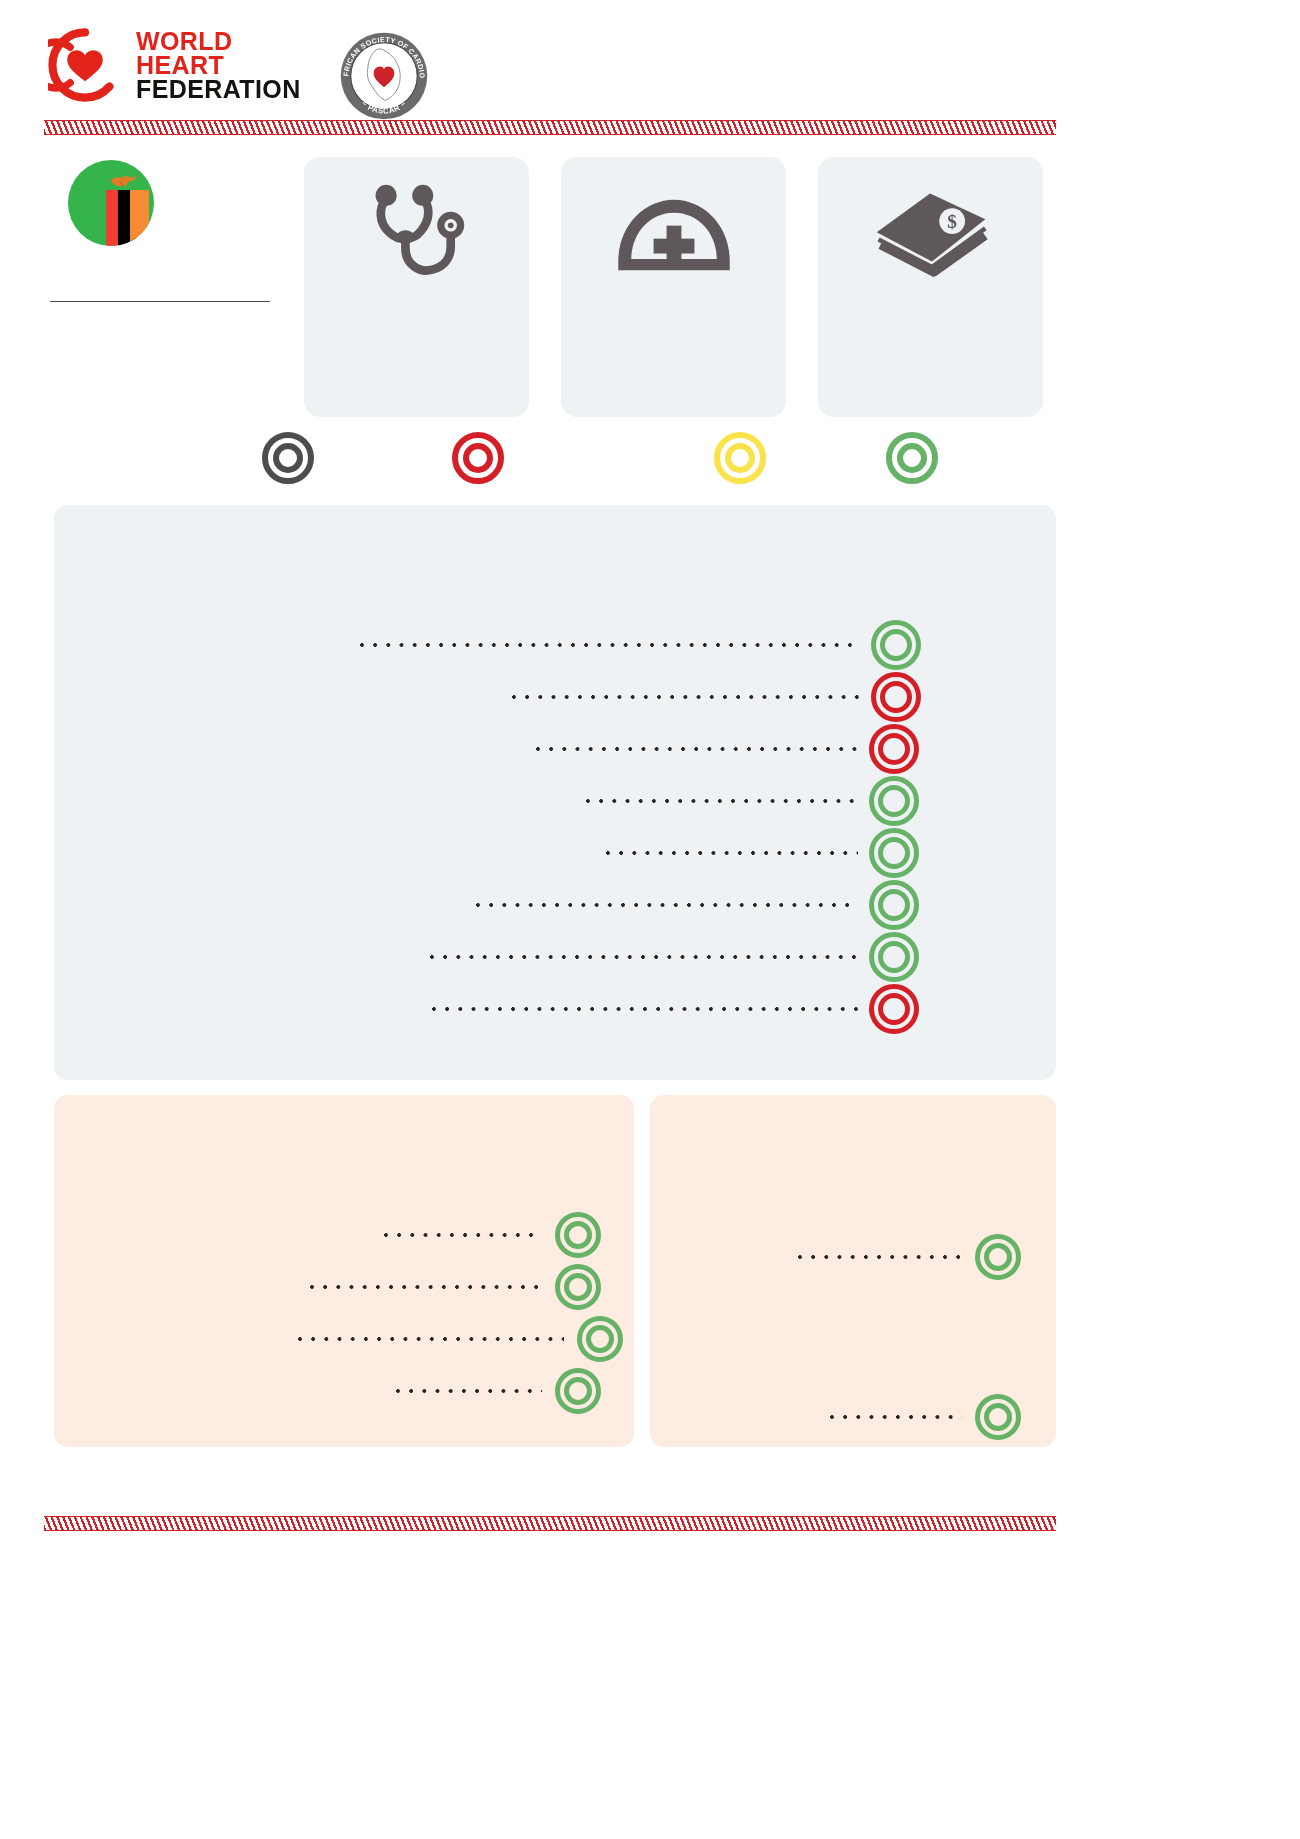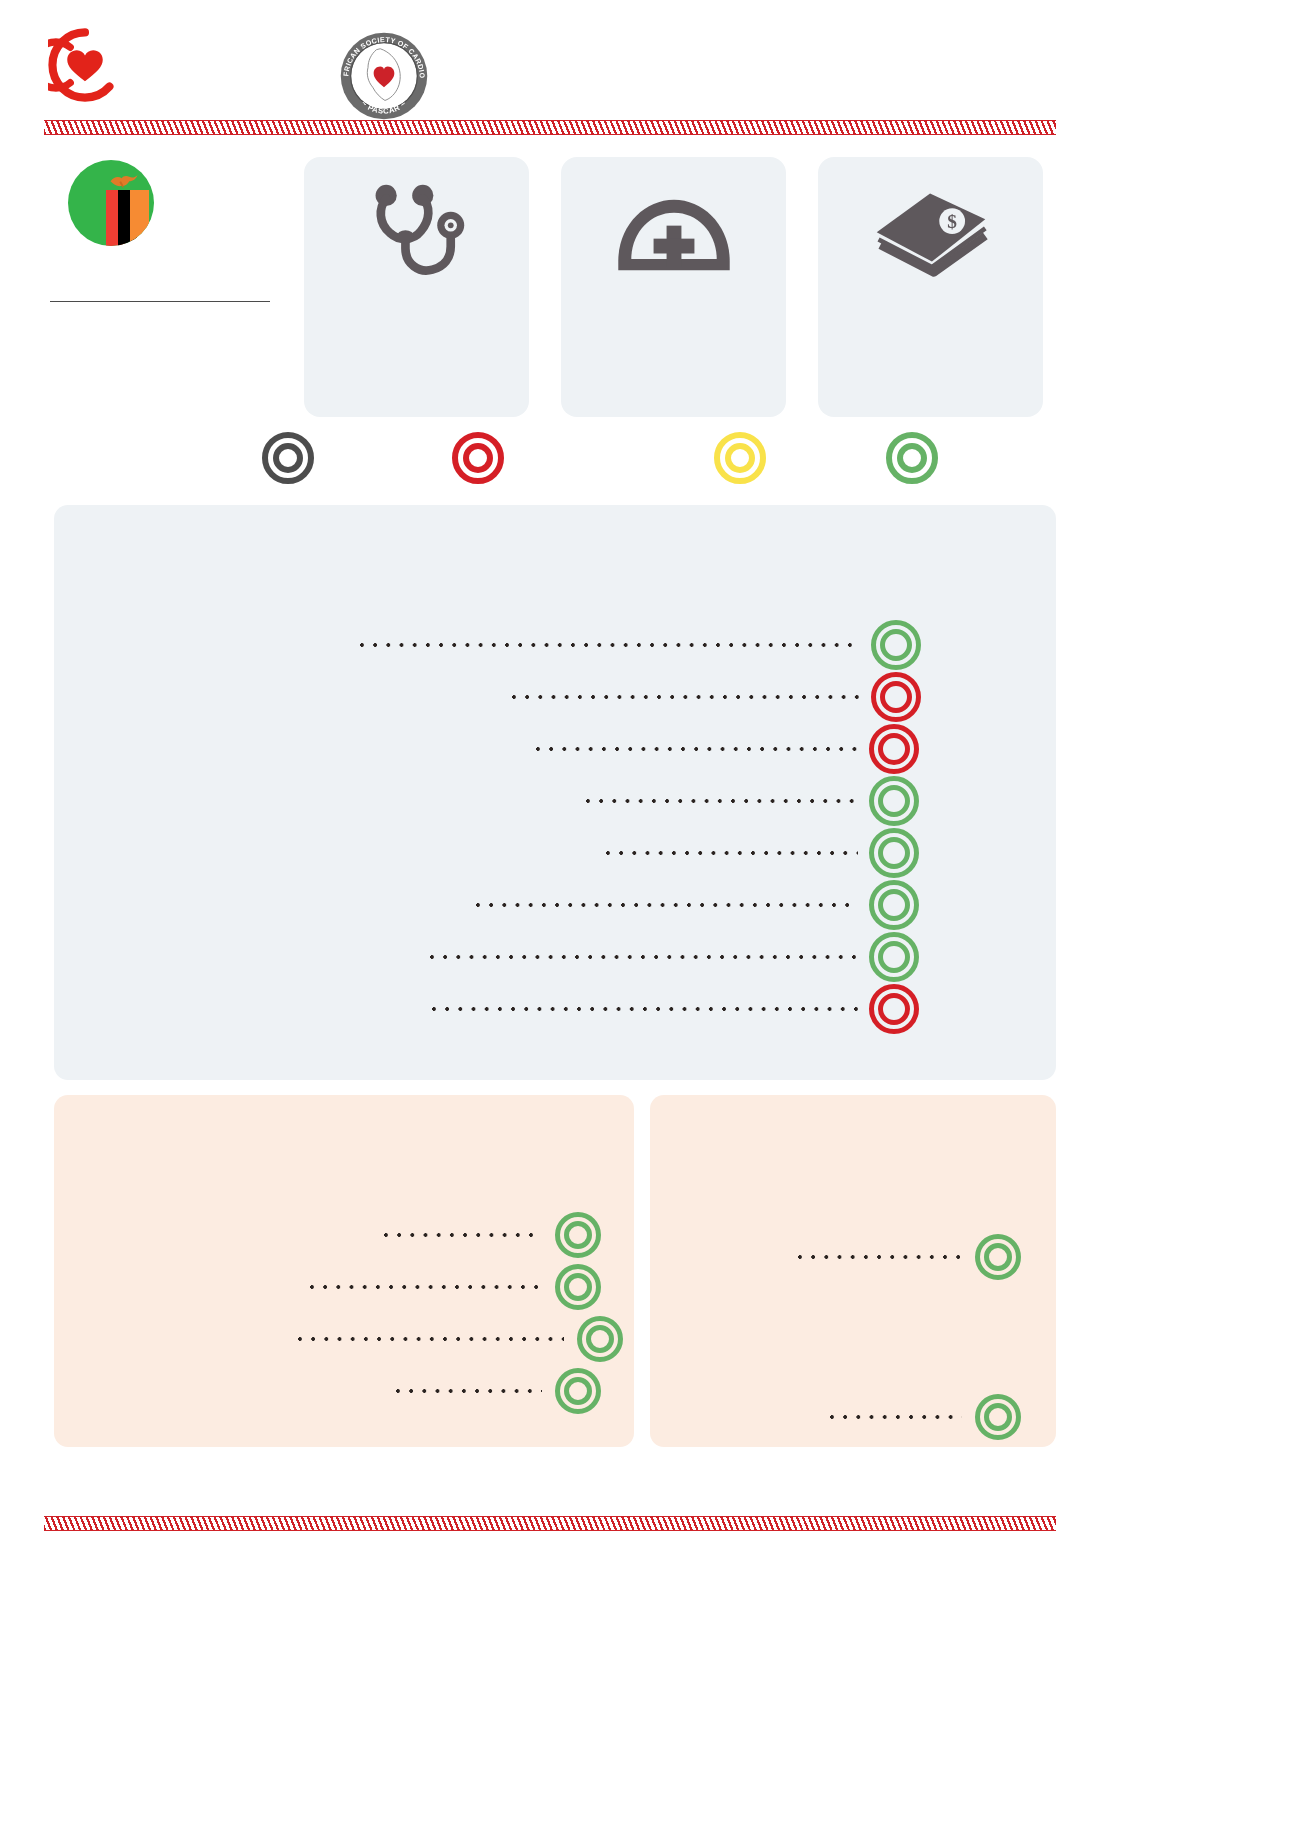--- a/index.html
+++ b/index.html
@@ -156,20 +156,25 @@
   <div class="header">
 
     <div class="whf-logo">
       <div class="whf-mark">
         <svg viewBox="0 0 100 100" width="74" height="74">
           <path d="M50 6 A44 44 0 1 0 50 94 A44 44 0 0 0 83 79" fill="none" stroke="#e2231a" stroke-width="11" stroke-linecap="round"></path>
           <path d="M30 26 A31 31 0 1 0 30 74" fill="none" stroke="#e2231a" stroke-width="10" stroke-linecap="round"></path>
           <path d="M50 72 C34 60 26 52 26 43 C26 35 32 30 39 30 C44 30 48 33 50 37
                    C52 33 56 30 61 30 C68 30 74 35 74 43 C74 52 66 60 50 72 Z" fill="#e2231a"></path>
         </svg>
+      </div>
+      <div class="whf-text">
+        <span class="l1">WORLD</span>
+        <span class="l2">HEART</span>
+        <span class="l3">FEDERATION</span>
       </div>
     </div>
 
     <div class="pascar-logo">
       <svg viewBox="0 0 100 100" width="94" height="94">
         <defs>
           <path id="arcTop" d="M 12,52 A 38,38 0 0 1 88,52"></path>
           <path id="arcBot" d="M 16,56 A 34,34 0 0 0 84,56"></path>
         </defs>
         <circle cx="50" cy="50" r="46" fill="#6b6b6b"></circle>

